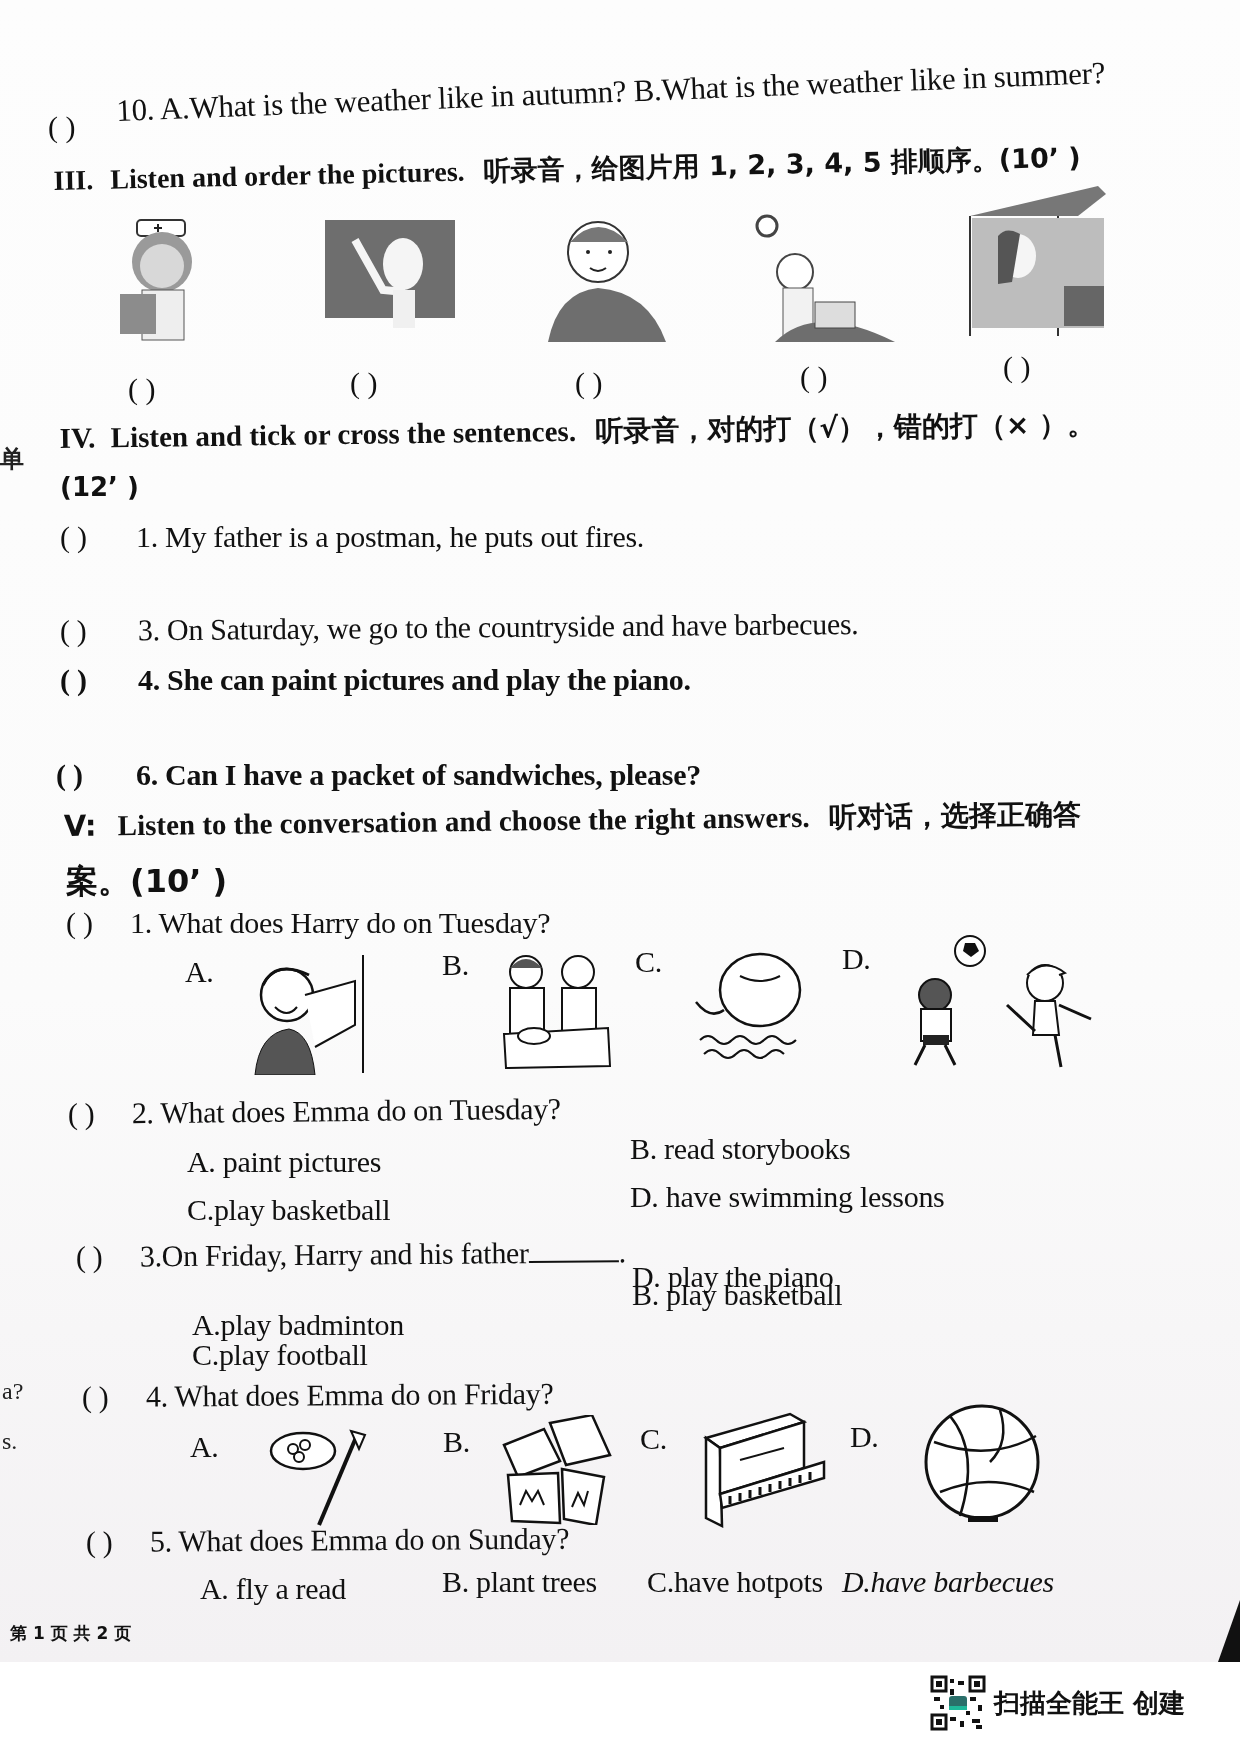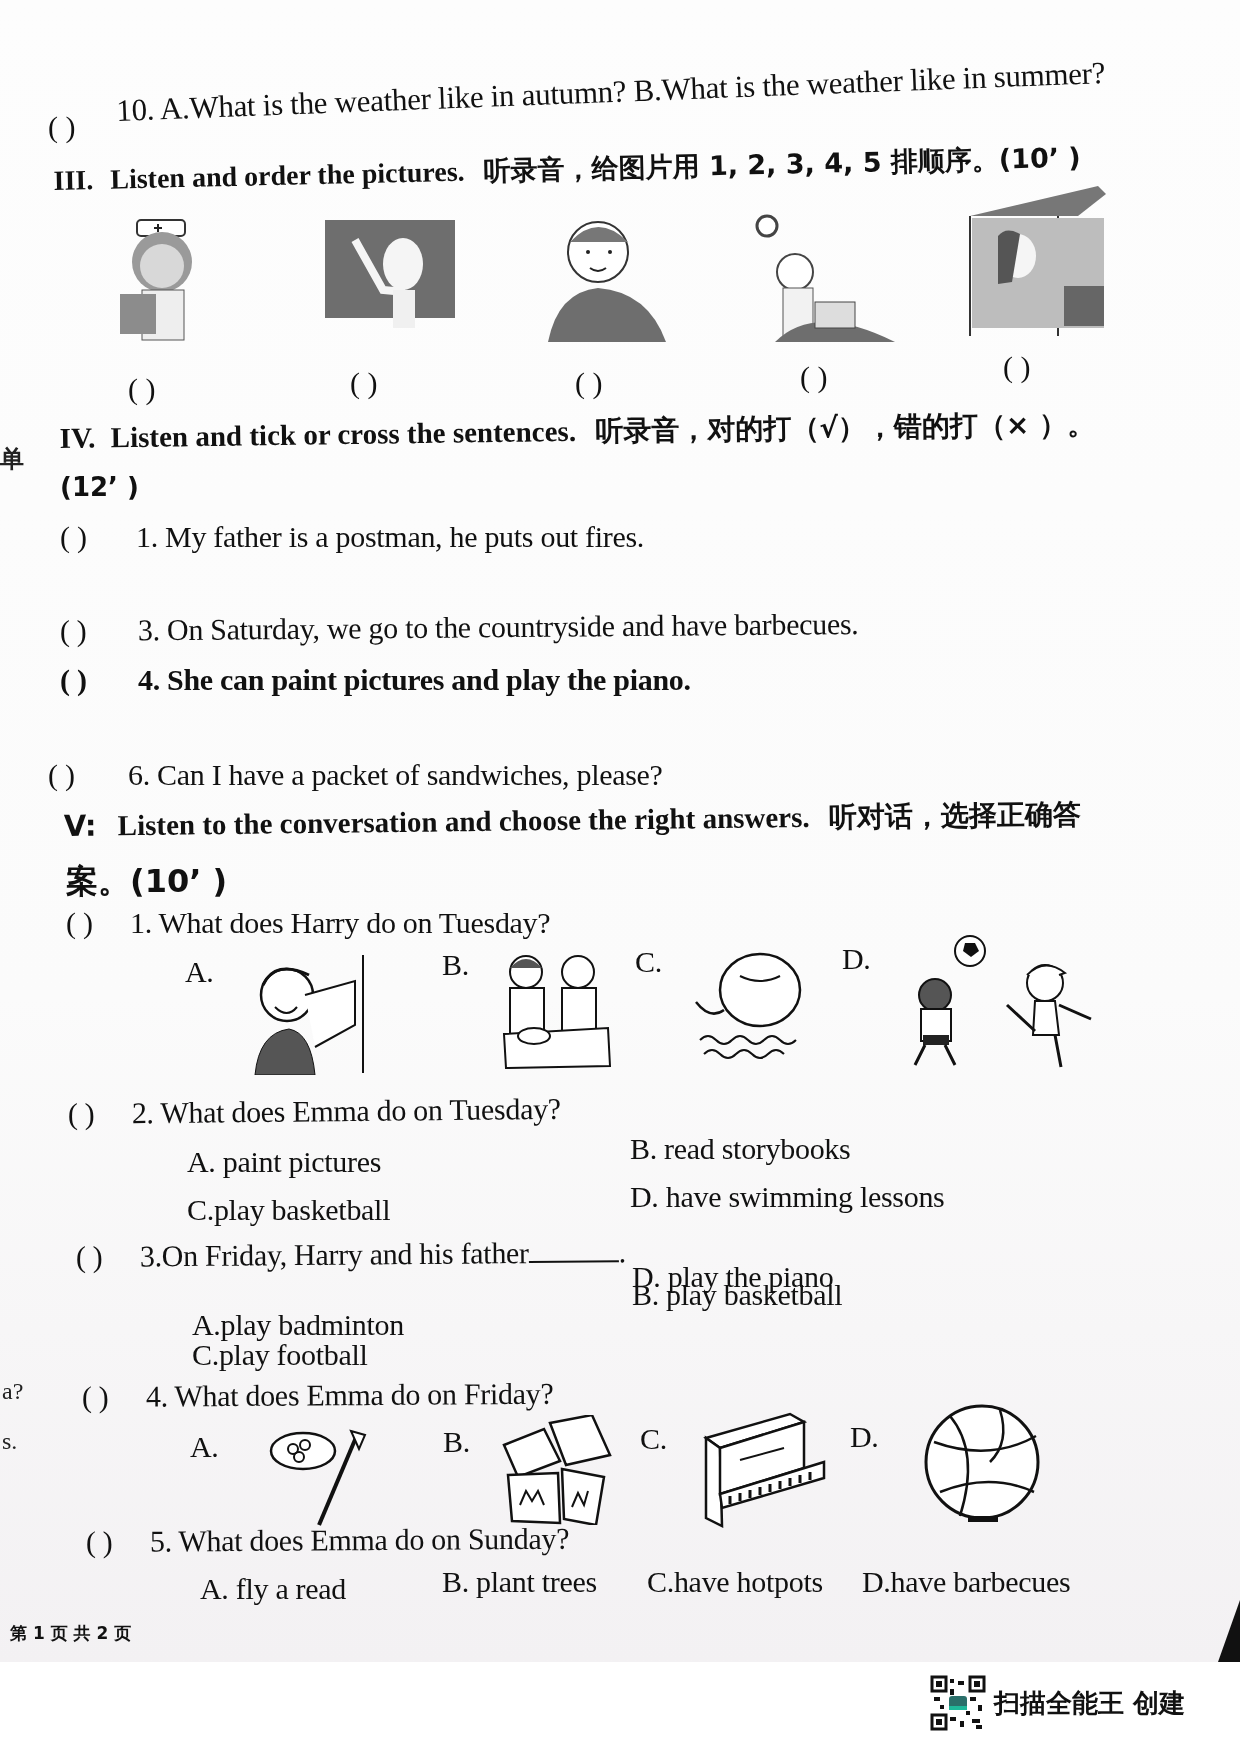--- a/index.html
+++ b/index.html
@@ -90,21 +90,21 @@
 
   <div class="abs q" style="left:60px;top:520px;">
     <span style="display:inline-block;width:76px;">(       )</span><span>1. My father is a postman, he puts out fires.</span>
   </div>
   <div class="abs q" style="left:60px;top:614px;transform:rotate(-0.5deg);transform-origin:left bottom;">
     <span style="display:inline-block;width:78px;">(       )</span><span>3. On Saturday, we go to the countryside and have barbecues.</span>
   </div>
   <div class="abs q" style="left:60px;top:663px;font-weight:bold;">
     <span style="display:inline-block;width:78px;">(       )</span><span>4. She can paint pictures and play the piano.</span>
   </div>
-  <div class="abs q" style="left:48px;top:758px;">
+  <div class="abs q" style="left:56px;top:758px;font-weight:bold;">
     <span style="display:inline-block;width:80px;">(       )</span><span>6. Can I have a packet of sandwiches, please?</span>
   </div>
 
   <div class="abs hd" style="left:64px;top:808px;font-size:29px;transform:rotate(-0.7deg);transform-origin:left bottom;">
     <span style="font-family:'DejaVu Sans',sans-serif;">V:</span>
     <span style="margin-left:14px;">Listen to the conversation and choose the right answers.</span>
     <span class="cn" style="margin-left:12px;font-size:28px;">听对话，选择正确答</span>
   </div>
   <div class="abs hd" style="left:66px;top:860px;font-family:'DejaVu Sans',sans-serif;font-size:32px;">案。(10’ )</div>
 
@@ -210,21 +210,21 @@
     <path d="M80 8 Q90 40 70 60" stroke="#111" stroke-width="2.5" fill="none"></path>
     <rect x="48" y="114" width="30" height="6" fill="#111"></rect>
   </svg>
 
   <div class="abs q" style="left:86px;top:1525px;transform:rotate(-0.4deg);transform-origin:left bottom;">
     <span style="display:inline-block;width:64px;">(       )</span><span>5. What does Emma do on Sunday?</span>
   </div>
   <div class="abs q" style="left:200px;top:1572px;">A. fly a read</div>
   <div class="abs q" style="left:442px;top:1565px;">B. plant trees</div>
   <div class="abs q" style="left:647px;top:1565px;">C.have hotpots</div>
-  <div class="abs q" style="left:862px;top:1565px;">D.have barbecues</div>
+  <div class="abs q" style="left:842px;top:1565px;font-style:italic;">D.have barbecues</div>
 
   <div class="abs footer-cn" style="left:10px;top:1622px;font-weight:bold;">第 1 页 共 2 页</div>
 
   <div class="corner-shadow"></div>
 </div>
 
 <div class="abs" style="left:930px;top:1675px;display:flex;align-items:center;">
   <svg width="56" height="56" viewBox="0 0 56 56" style="margin-right:8px;">
     <rect x="0" y="0" width="56" height="56" fill="#fff"></rect>
     <rect x="2" y="2" width="14" height="14" fill="none" stroke="#111" stroke-width="3"></rect>

